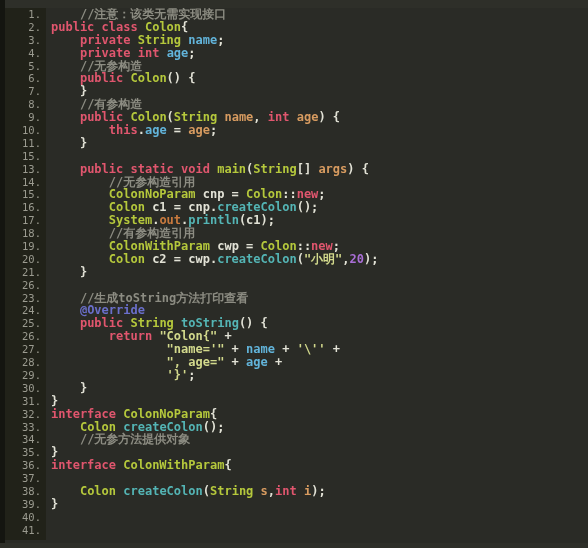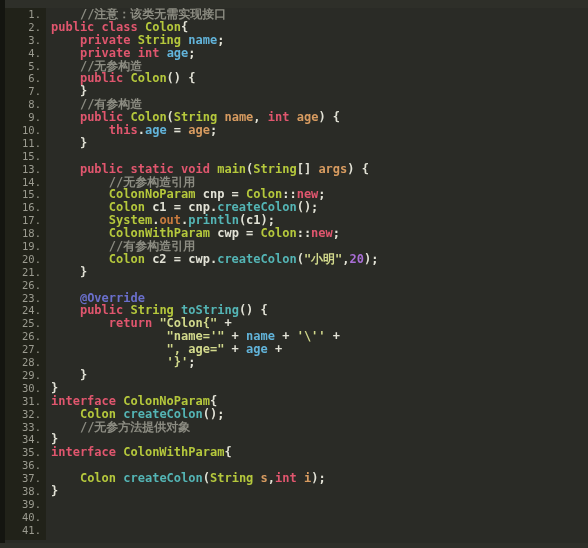--- a/index.html
+++ b/index.html
@@ -154,25 +154,26 @@
         <div class="line"><span class="t-def">    </span><span class="t-cmt">//有参构造</span></div>
         <div class="line"><span class="t-def">    </span><span class="t-kw">public </span><span class="t-cls">Colon</span><span class="t-punc">(</span><span class="t-cls">String</span><span class="t-def"> </span><span class="t-par">name</span><span class="t-punc">, </span><span class="t-kw">int</span><span class="t-def"> </span><span class="t-par">age</span><span class="t-punc">) {</span></div>
         <div class="line"><span class="t-def">        </span><span class="t-kw">this</span><span class="t-punc">.</span><span class="t-fld">age</span><span class="t-punc"> = </span><span class="t-par">age</span><span class="t-punc">;</span></div>
         <div class="line"><span class="t-punc">    }</span></div>
         <div class="line">&nbsp;</div>
         <div class="line"><span class="t-def">    </span><span class="t-kw">public static void </span><span class="t-cls">main</span><span class="t-punc">(</span><span class="t-cls">String</span><span class="t-punc">[] </span><span class="t-par">args</span><span class="t-punc">) {</span></div>
         <div class="line"><span class="t-def">        </span><span class="t-cmt">//无参构造引用</span></div>
         <div class="line"><span class="t-def">        </span><span class="t-cls">ColonNoParam</span><span class="t-punc"> cnp = </span><span class="t-cls">Colon</span><span class="t-punc">::</span><span class="t-kw">new</span><span class="t-punc">;</span></div>
         <div class="line"><span class="t-def">        </span><span class="t-cls">Colon</span><span class="t-punc"> c1 = cnp.</span><span class="t-mth">createColon</span><span class="t-punc">();</span></div>
         <div class="line"><span class="t-def">        </span><span class="t-cls">System</span><span class="t-punc">.</span><span class="t-stat">out</span><span class="t-punc">.</span><span class="t-mth">println</span><span class="t-punc">(c1);</span></div>
+        <div class="line"><span class="t-def">        </span><span class="t-cmt">//有参构造引用</span></div>
         <div class="line"><span class="t-def">        </span><span class="t-cls">ColonWithParam</span><span class="t-punc"> cwp = </span><span class="t-cls">Colon</span><span class="t-punc">::</span><span class="t-kw">new</span><span class="t-punc">;</span></div>
-        <div class="line"><span class="t-def">        </span><span class="t-cmt">//有参构造引用</span></div>
         <div class="line"><span class="t-def">        </span><span class="t-cls">Colon</span><span class="t-punc"> c2 = cwp.</span><span class="t-mth">createColon</span><span class="t-punc">(</span><span class="t-str">"小明"</span><span class="t-punc">,</span><span class="t-num">20</span><span class="t-punc">);</span></div>
         <div class="line"><span class="t-punc">    }</span></div>
         <div class="line">&nbsp;</div>
+        <div class="line"><span class="t-def">    </span><span class="t-cmt">//生成toString方法打印查看</span></div>
         <div class="line"><span class="t-def">    </span><span class="t-ann">@Override</span></div>
         <div class="line"><span class="t-def">    </span><span class="t-kw">public </span><span class="t-cls">String</span><span class="t-def"> </span><span class="t-mth">toString</span><span class="t-punc">() {</span></div>
         <div class="line"><span class="t-def">        </span><span class="t-kw">return </span><span class="t-str">"Colon{"</span><span class="t-punc"> +</span></div>
         <div class="line"><span class="t-def">                </span><span class="t-str">"name='"</span><span class="t-punc"> + </span><span class="t-fld">name</span><span class="t-punc"> + </span><span class="t-str">'\''</span><span class="t-punc"> +</span></div>
         <div class="line"><span class="t-def">                </span><span class="t-str">", age="</span><span class="t-punc"> + </span><span class="t-fld">age</span><span class="t-punc"> +</span></div>
         <div class="line"><span class="t-def">                </span><span class="t-str">'}'</span><span class="t-punc">;</span></div>
         <div class="line"><span class="t-punc">    }</span></div>
         <div class="line"><span class="t-punc">}</span></div>
         <div class="line"><span class="t-def"></span><span class="t-kw">interface </span><span class="t-cls">ColonNoParam</span><span class="t-punc">{</span></div>
         <div class="line"><span class="t-def">    </span><span class="t-cls">Colon</span><span class="t-def"> </span><span class="t-mth">createColon</span><span class="t-punc">();</span></div>

